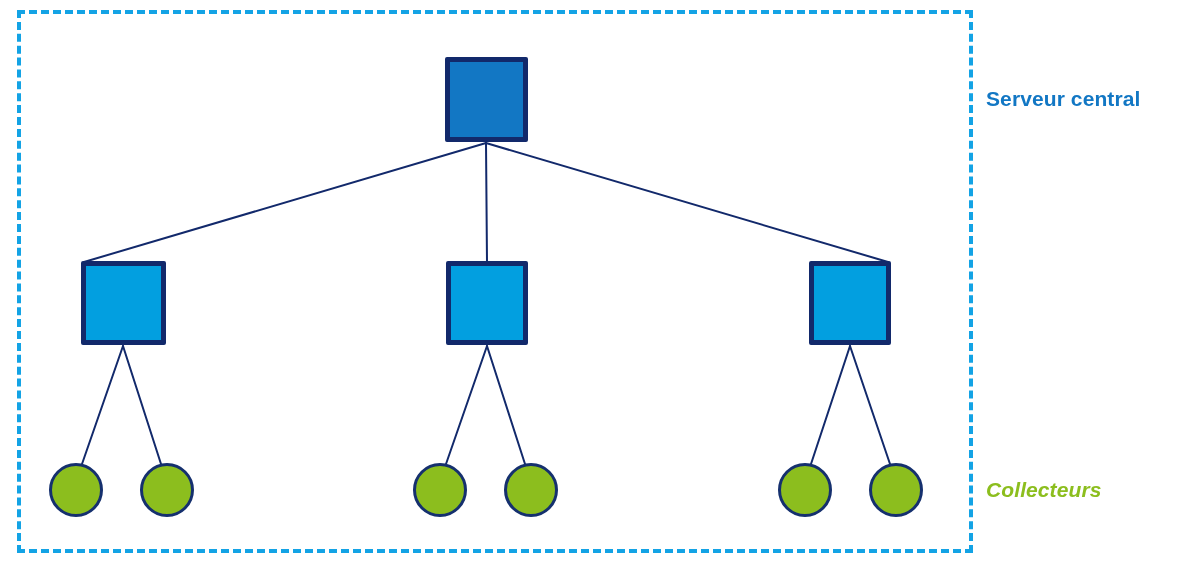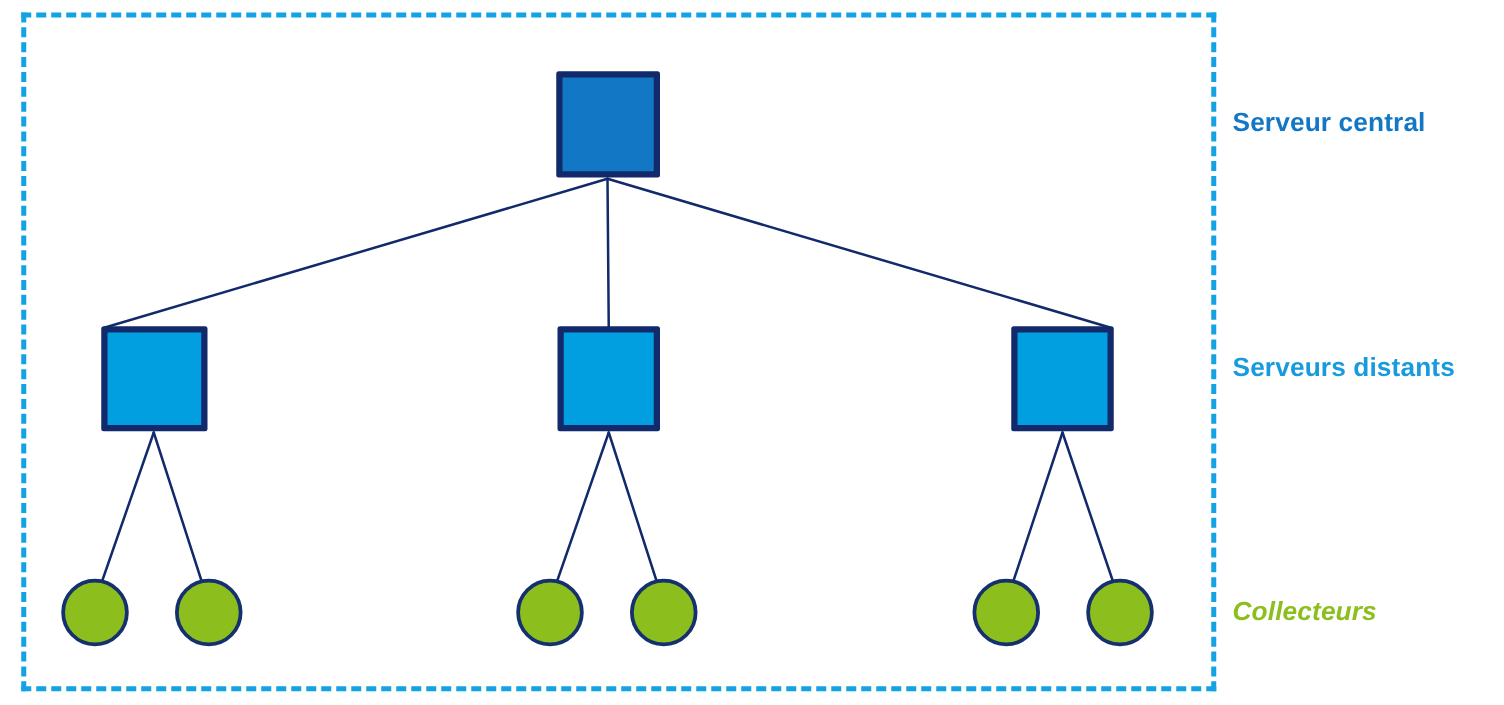--- a/index.html
+++ b/index.html
@@ -108,17 +108,16 @@
 
   <div class="node circle-node" style="left: 49px; top: 463px; width: 54px; height: 54px; background: rgb(140, 190, 30); border-color: rgb(21, 48, 110);"></div>
   <div class="node circle-node" style="left: 140px; top: 463px; width: 54px; height: 54px; background: rgb(140, 190, 30); border-color: rgb(21, 48, 110);"></div>
   <div class="node circle-node" style="left: 413px; top: 463px; width: 54px; height: 54px; background: rgb(140, 190, 30); border-color: rgb(21, 48, 110);"></div>
   <div class="node circle-node" style="left: 504px; top: 463px; width: 54px; height: 54px; background: rgb(140, 190, 30); border-color: rgb(21, 48, 110);"></div>
   <div class="node circle-node" style="left: 778px; top: 463px; width: 54px; height: 54px; background: rgb(140, 190, 30); border-color: rgb(21, 48, 110);"></div>
   <div class="node circle-node" style="left: 869px; top: 463px; width: 54px; height: 54px; background: rgb(140, 190, 30); border-color: rgb(21, 48, 110);"></div>
 
   <div class="tier-label" id="label-central">Serveur central</div>
 
-  <div class="tier-label" id="label-distants">Serveurs distants</div>
 
   <div class="tier-label" id="label-collecteurs">Collecteurs</div>
 
 </div>
 
 </body></html>

